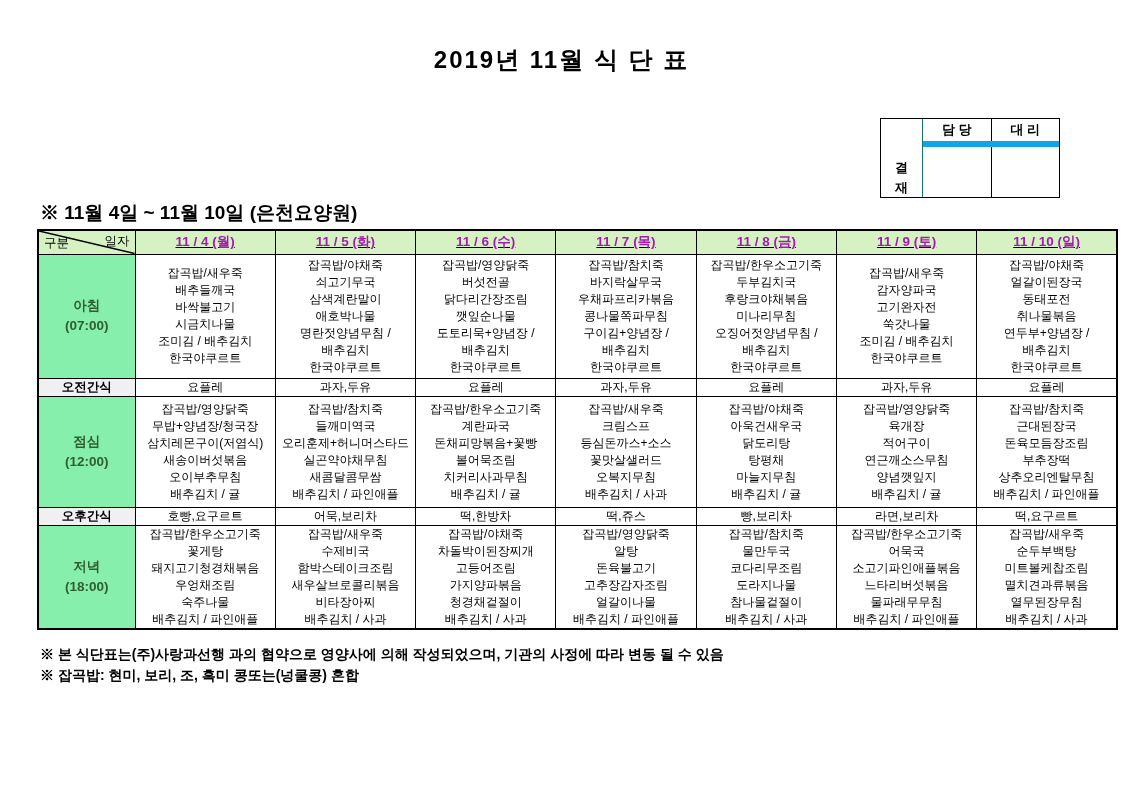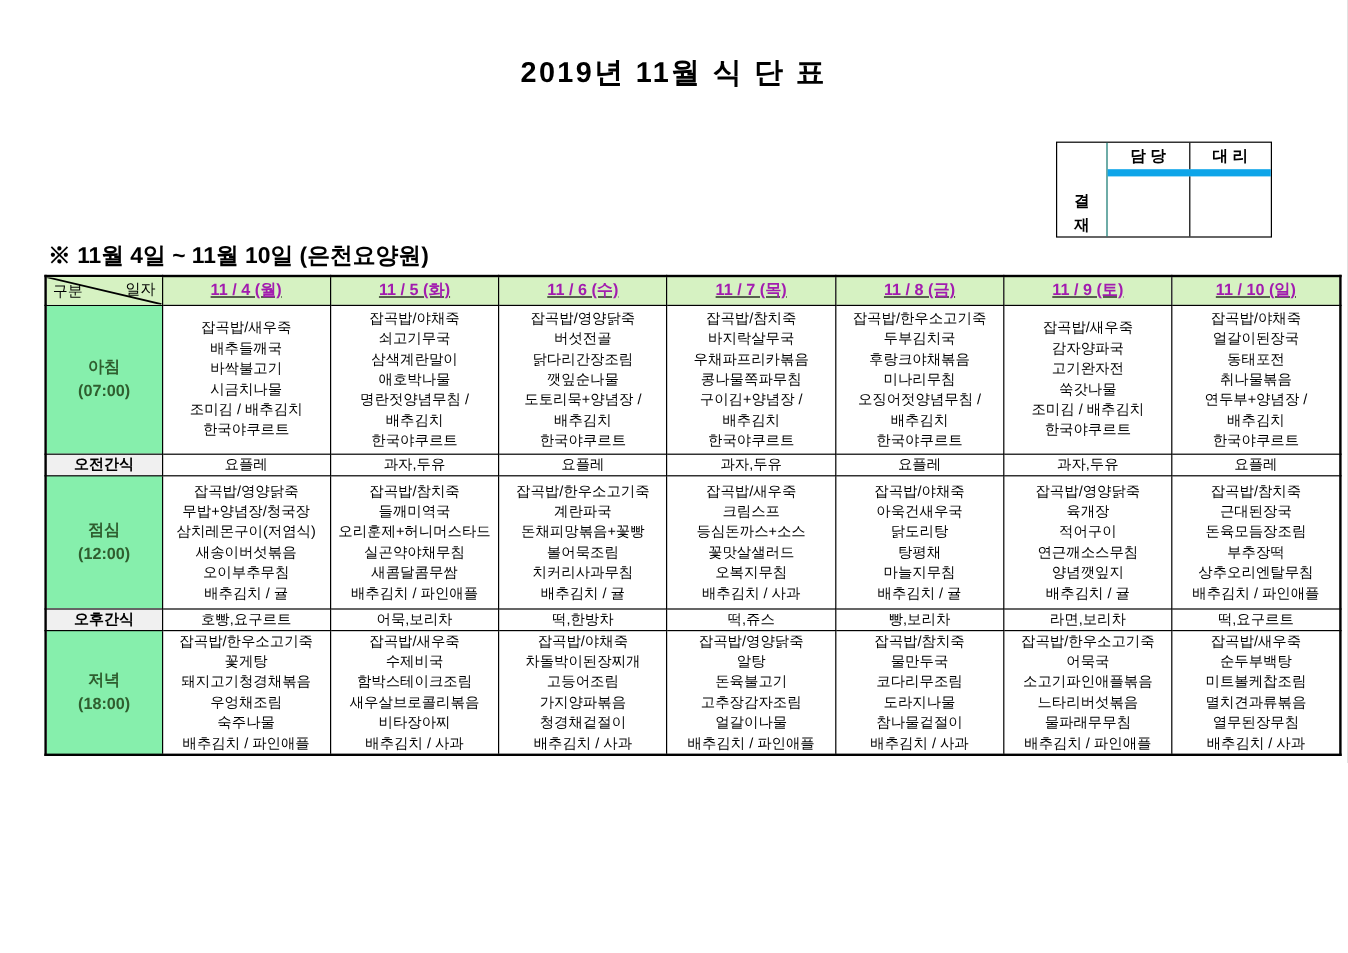--- a/index.html
+++ b/index.html
@@ -344,14 +344,18 @@
             <div class="line">순두부백탕</div>
             <div class="line">미트볼케찹조림</div>
             <div class="line">멸치견과류볶음</div>
             <div class="line">열무된장무침</div>
             <div class="line">배추김치 / 사과</div>
           </td>
         </tr>
       </tbody>
   </table>
 
+  <div class="footnotes">
+    <p>※ 본 식단표는(주)사랑과선행 과의 협약으로 영양사에 의해 작성되었으며, 기관의 사정에 따라 변동 될 수 있음</p>
+    <p>※ 잡곡밥: 현미, 보리, 조, 흑미 콩또는(넝쿨콩) 혼합</p>
+  </div>
 
 </div>
 
 </body></html>

